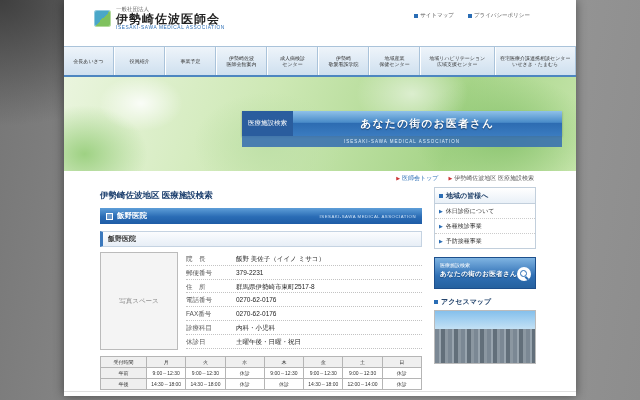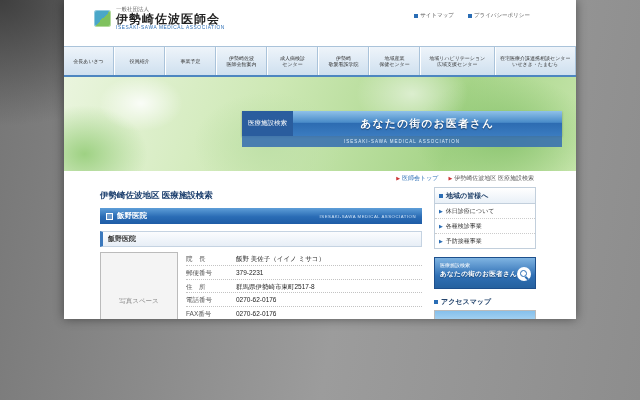--- a/index.html
+++ b/index.html
@@ -2,21 +2,21 @@
 <html><head>
 <meta charset="utf-8">
 <style>
   html,body{margin:0;padding:0;width:640px;height:400px;overflow:hidden;}
   body{
     font-family:"Liberation Sans","DejaVu Sans",sans-serif;
     background:
       radial-gradient(260px 180px at 0 0, #3f3f3f, rgba(63,63,63,0) 70%),
       linear-gradient(100deg,#767676,#9c9c9c 55%,#8d8d8d);
   }
-  .page{position:relative;width:512px;height:319px;margin:0 auto;background:#fff;overflow:hidden;
+  .page{position:relative;width:512px;height:396px;margin:0 auto;background:#fff;overflow:hidden;
         box-shadow:0 0 10px rgba(0,0,0,.45);}
   
   .header{position:relative;height:46px;box-sizing:border-box;padding:7px 46px 0 30px;}
   .logo{display:flex;align-items:center;gap:5px;}
   .logo-icon{width:17px;height:17px;border-radius:3px;
     background:linear-gradient(135deg,#4aa7c9 0 50%,#7fc15e 50% 100%);
     box-shadow:inset 0 0 0 1px rgba(255,255,255,.4);}
   .logo-text{line-height:1.05;}
   .org-type{font-size:5.5px;color:#666;display:block;}
   .site-title{font-size:12px;font-weight:bold;color:#222;letter-spacing:1px;display:block;}

